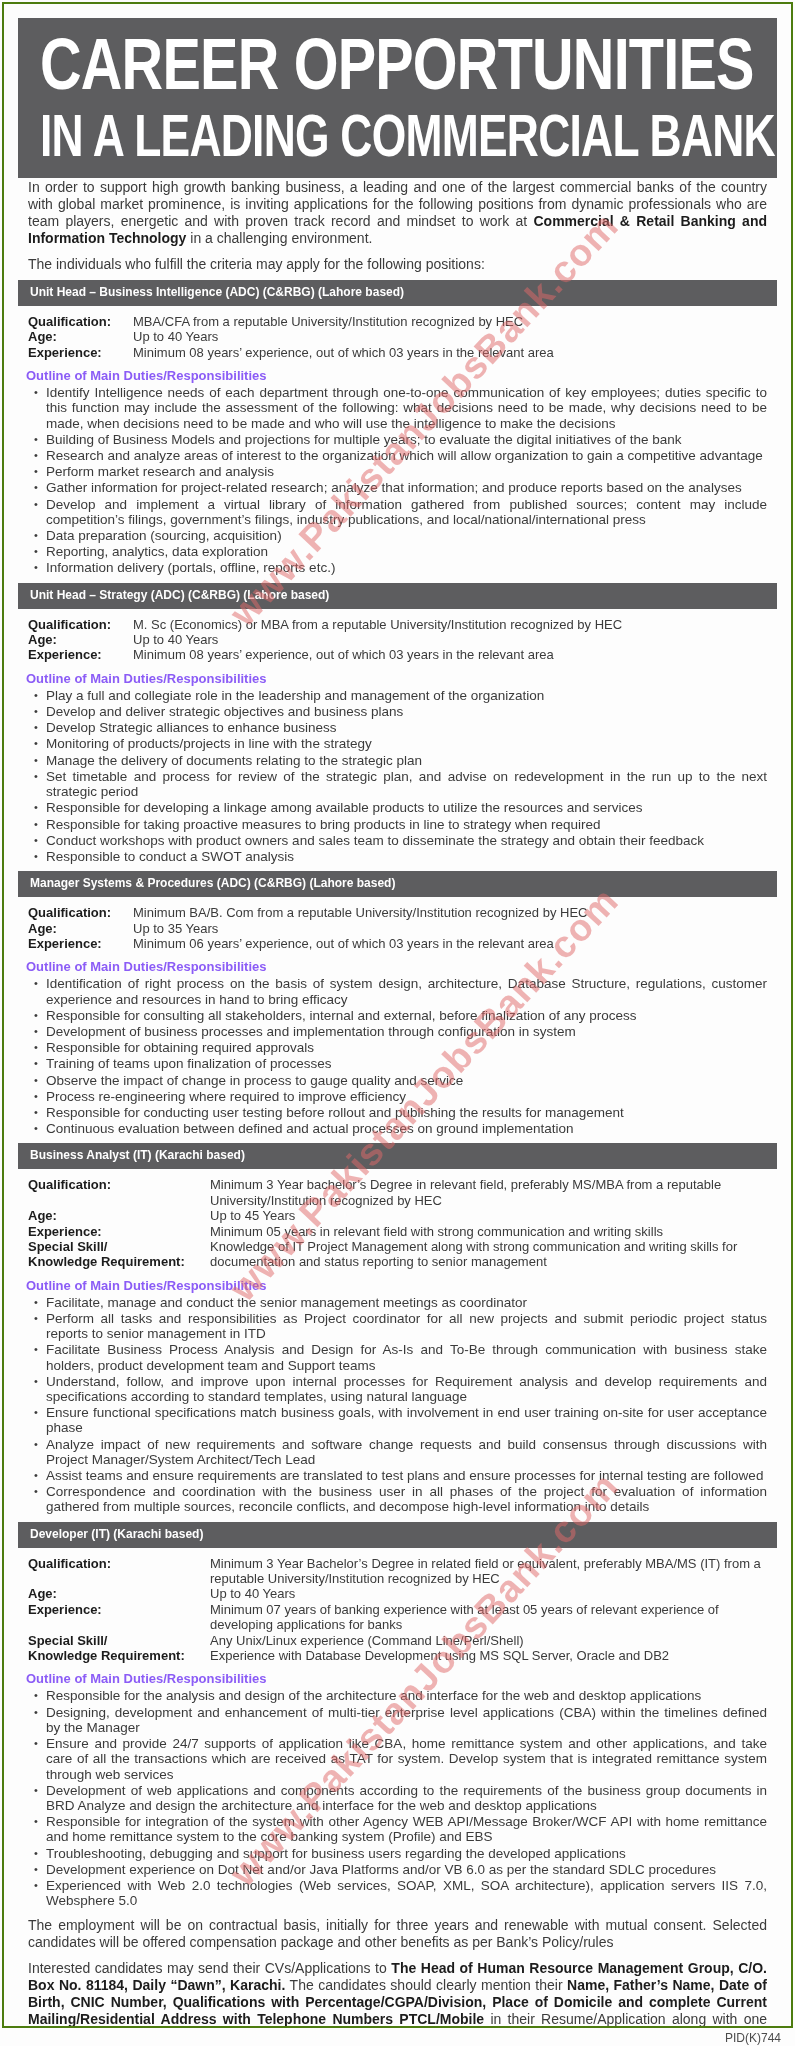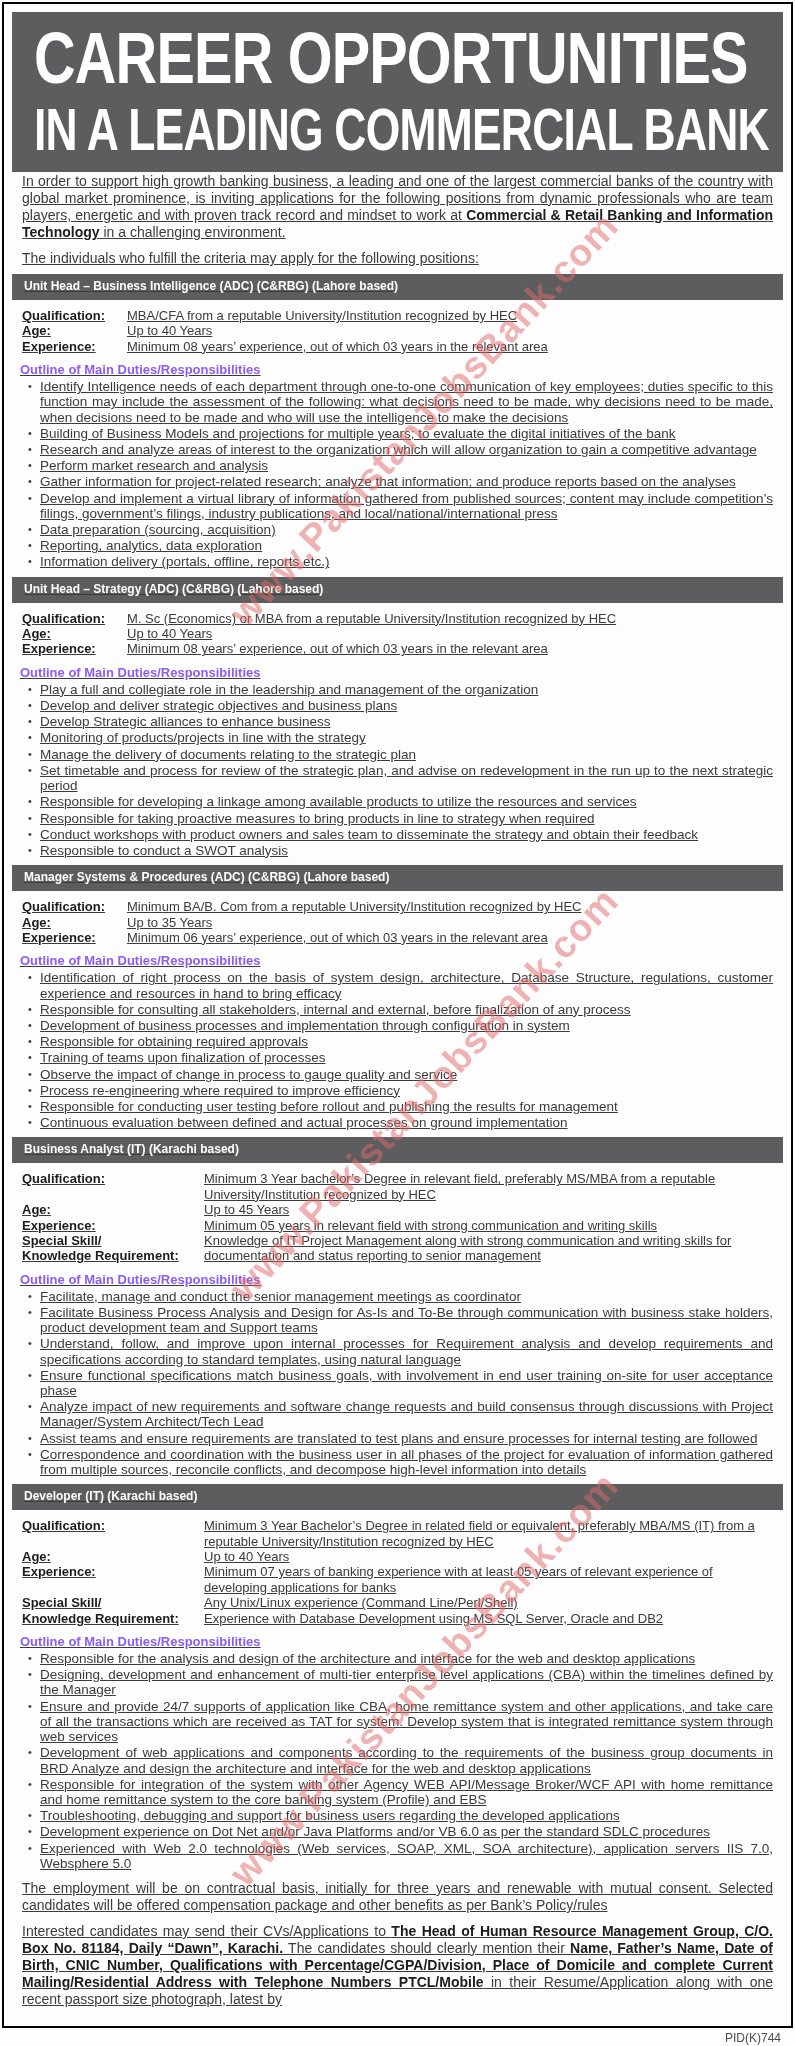--- a/index.html
+++ b/index.html
@@ -6,25 +6,24 @@
   .page{
     position:relative;
     width:795px;height:2046px;
     background:#fdfdfd;
     font-family:"Liberation Sans", sans-serif;
     color:#3b3b3b;
     overflow:hidden;
   }
   .ad{
     position:absolute;top:2px;left:2px;right:2px;bottom:18px;
-    border:2px solid #000000;
+    border:2px solid #4d7c0f;
     background:#fdfdfd;
-    padding:8px;
+    padding:14px;
     overflow:hidden;
-    text-decoration:underline;
   }
   
   .banner{
     background:#5d5d5f;
     color:#ffffff;
     padding:10px 0 12px 22px;
     overflow:hidden;
   }
   .banner .l1{
     font-size:72px;font-weight:bold;line-height:1.0;white-space:nowrap;
@@ -211,20 +210,21 @@
             <div class="dlabel">Experience:</div>
             <div class="dvalue">Minimum 05 years in relevant field with strong communication and writing skills</div>
             <div class="dlabel">Special Skill/</div>
             <div class="dvalue">Knowledge of IT Project Management along with strong communication and writing skills for</div>
             <div class="dlabel">Knowledge Requirement:</div>
             <div class="dvalue">documentation and status reporting to senior management</div>
           </div>
     <div class="duties-heading">Outline of Main Duties/Responsibilities</div>
     <ul class="duties">
             <li>Facilitate, manage and conduct the senior management meetings as coordinator</li>
+            <li>Perform all tasks and responsibilities as Project coordinator for all new projects and submit periodic project status reports to senior management in ITD</li>
             <li>Facilitate Business Process Analysis and Design for As-Is and To-Be through communication with business stake holders, product development team and Support teams</li>
             <li>Understand, follow, and improve upon internal processes for Requirement analysis and develop requirements and specifications according to standard templates, using natural language</li>
             <li>Ensure functional specifications match business goals, with involvement in end user training on-site for user acceptance phase</li>
             <li>Analyze impact of new requirements and software change requests and build consensus through discussions with Project Manager/System Architect/Tech Lead</li>
             <li>Assist teams and ensure requirements are translated to test plans and ensure processes for internal testing are followed</li>
             <li>Correspondence and coordination with the business user in all phases of the project for evaluation of information gathered from multiple sources, reconcile conflicts, and decompose high-level information into details</li>
           </ul>
   </section>
 
   <section class="wide">

